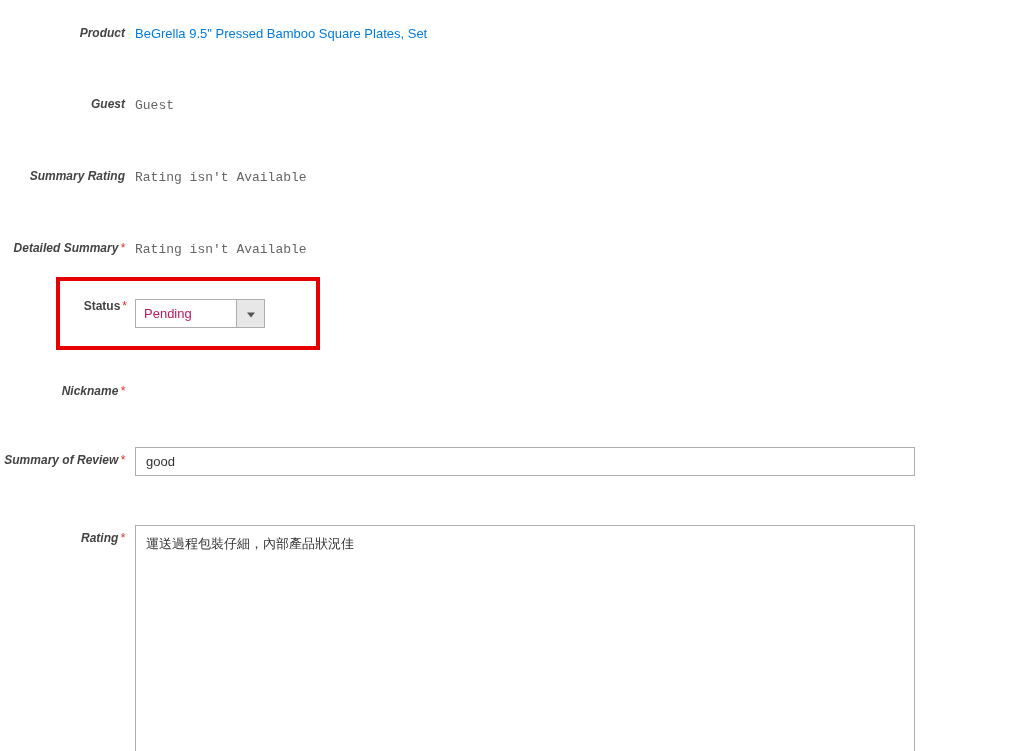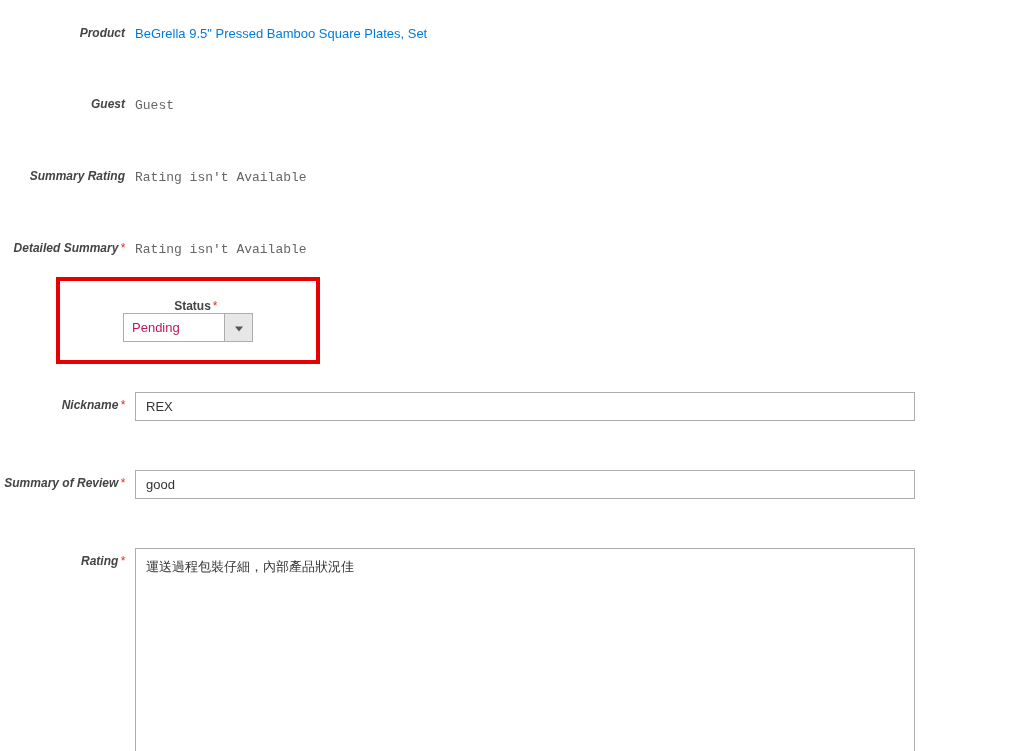--- a/index.html
+++ b/index.html
@@ -51,22 +51,21 @@
       text-decoration: none;
       cursor: pointer;
       font-size: 13px;
     }
     .highlight-box {
       border: 4px solid #e60000;
       padding: 18px 0 18px 0;
       margin: 0 0 28px 56px;
       width: 264px;
       display: flex;
-      align-items: center;
-      flex-direction: column;
+      align-items: flex-start;
     }
     .highlight-box .label-inner {
       width: 75px;
       text-align: right;
       padding-right: 8px;
       font-weight: 600;
       color: #444;
       font-size: 12px;
     }
     .select-wrap {
@@ -175,23 +174,20 @@
           </svg>
       </span>
     </div>
   </div>
 </div>
 
 <div class="field-row">
   <div class="label-col">
     <span>Nickname</span><span class="required-star">*</span>
   </div>
-  <div class="value-col">
-    <input type="text" class="text-input" value="REX" style="">
-  </div>
 </div>
 
 <div class="field-row">
   <div class="label-col">
     <span>Summary of Review</span><span class="required-star">*</span>
   </div>
   <div class="value-col">
     <input type="text" class="text-input" value="good" style="">
   </div>
 </div>

